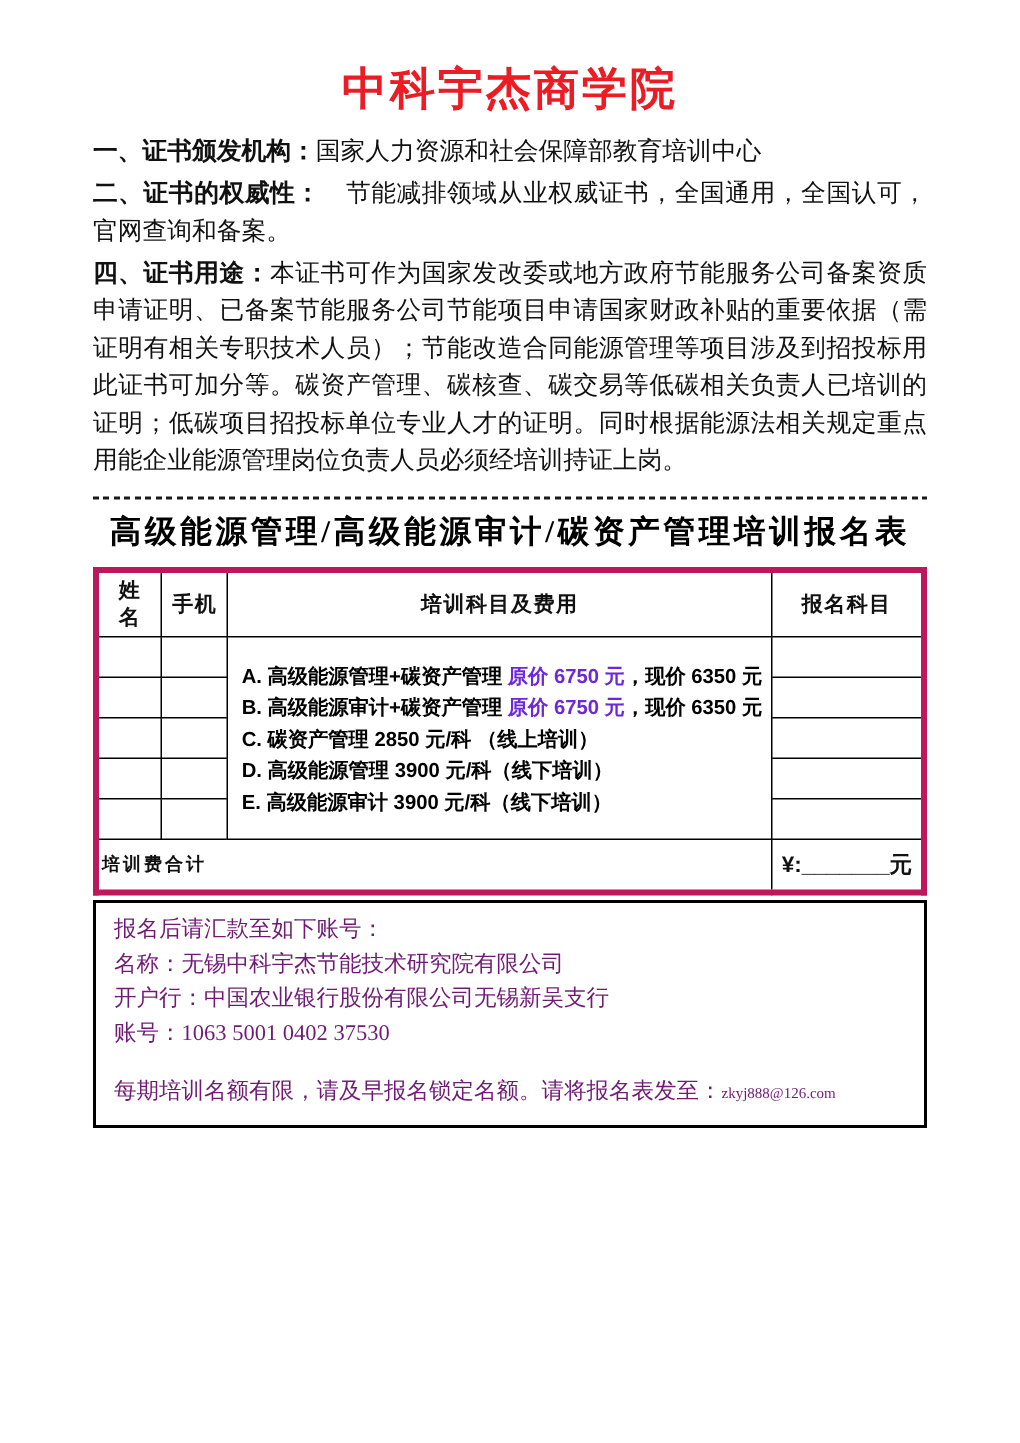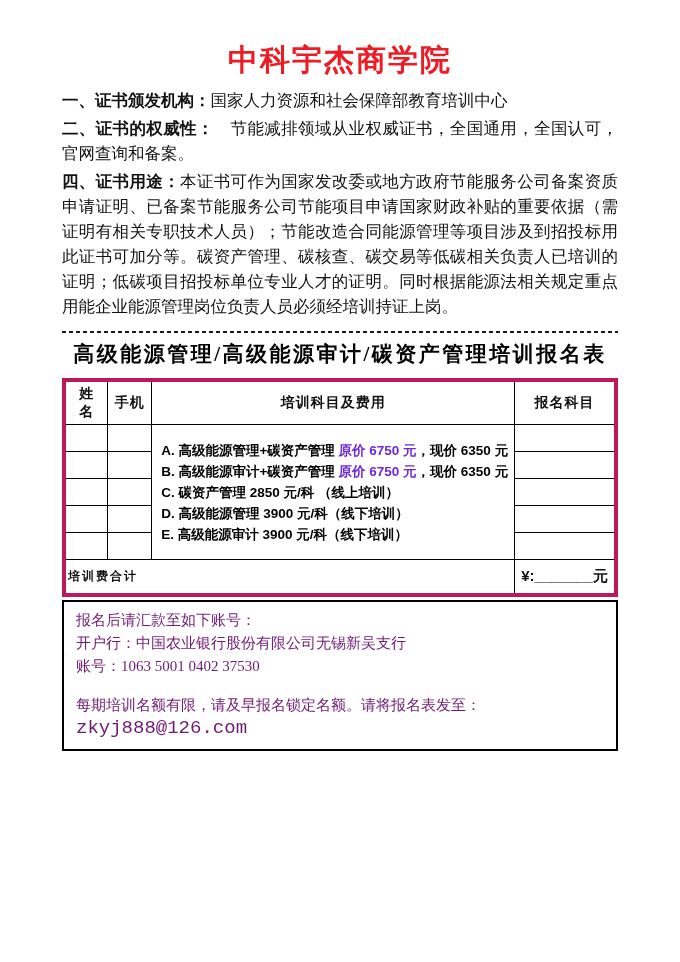--- a/index.html
+++ b/index.html
@@ -101,21 +101,21 @@
   .payment-box{
     border:2px solid #000;
     margin-top:3px;
     padding:7px 12px 9px 12px;
     font-size:15px;
     line-height:23px;
     font-family:"Liberation Serif","DejaVu Serif",serif;
     color:#701a75;
   }
   .pay-note{margin-top:16px;}
-  .email{font-family:Liberation Mono, monospace;font-size:19px;text-align:center;}
+  .email{font-family:Liberation Serif, serif;font-size:10px;text-align:center;}
 </style>
 </head>
 <body>
 
 <div class="page">
 
   <h1 class="doc-title">中科宇杰商学院</h1>
 
   <div class="intro">
     <p><b>一、证书颁发机构：</b><span>国家人力资源和社会保障部教育培训中心</span></p>
@@ -177,18 +177,19 @@
       </tr>
       <tr>
         <td class="total-label" colspan="3">培训费合计</td>
         <td class="total-value">¥:_______元</td>
       </tr>
     </tbody>
   </table>
 
   <div class="payment-box">
     <div>报名后请汇款至如下账号：</div>
+    <div>名称：无锡中科宇杰节能技术研究院有限公司</div>
     <div>开户行：中国农业银行股份有限公司无锡新吴支行</div>
     <div>账号：1063 5001 0402 37530</div>
     <div class="pay-note"><span>每期培训名额有限，请及早报名锁定名额。请将报名表发至：</span><span class="email">zkyj888@126.com</span></div>
   </div>
 
 </div>
 
 </body></html>

